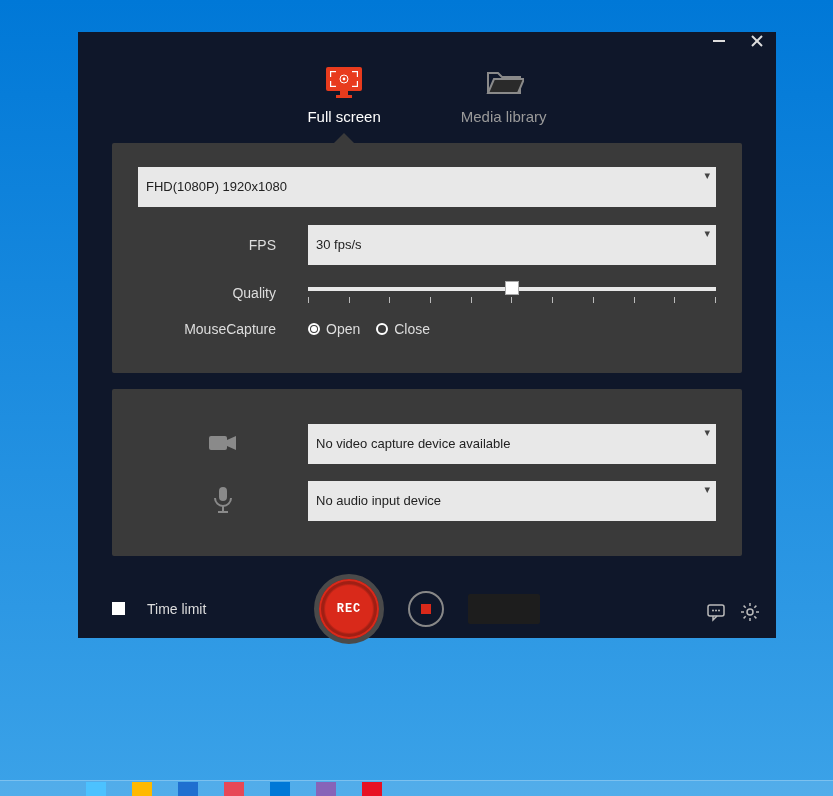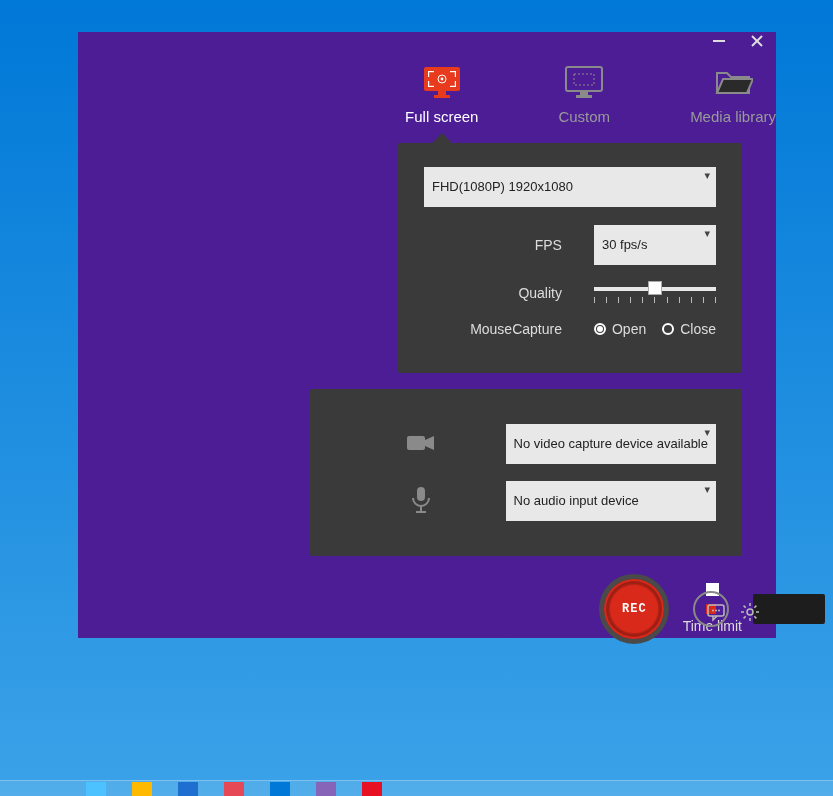--- a/index.html
+++ b/index.html
@@ -10,24 +10,23 @@
     background: linear-gradient(180deg, #0078d7 0%, #3ba2e8 100%);
     position: relative;
     overflow: hidden;
   }
   .app-window {
     position: absolute;
     top: 32px;
     left: 78px;
     width: 698px;
     height: 606px;
-    background: #4c1d95;
+    background: #0f172a;
     display: flex;
     flex-direction: column;
-    align-items: flex-end;
   }
   .titlebar {
     height: 28px;
     display: flex;
     justify-content: flex-end;
     align-items: center;
     padding-right: 12px;
     gap: 24px;
   }
   .titlebar .win-btn {
@@ -183,21 +182,20 @@
     position: relative;
     height: 84px;
   }
   .time-limit {
     display: flex;
     align-items: center;
     gap: 22px;
     color: #ddd;
     font-size: 14px;
     cursor: pointer;
-    flex-direction: column;
   }
   .time-limit .cb {
     width: 13px; height: 13px;
     background: #fff;
   }
   .controls {
     position: absolute;
     left: 50%;
     transform: translateX(-50%);
     display: flex;
@@ -291,31 +289,20 @@
           <rect x="32.8" y="6" width="1.2" height="6" fill="#fff"></rect>
           <rect x="6" y="20.8" width="6" height="1.2" fill="#fff"></rect>
           <rect x="6" y="16" width="1.2" height="6" fill="#fff"></rect>
           <rect x="28" y="20.8" width="6" height="1.2" fill="#fff"></rect>
           <rect x="32.8" y="16" width="1.2" height="6" fill="#fff"></rect>
           <rect x="16" y="26" width="8" height="4" fill="#e83b1d"></rect>
           <rect x="12" y="30" width="16" height="3" fill="#e83b1d"></rect>
         </svg>
       </span>
       <span>Full screen</span>
-    </div>
-    <div class="tab">
-      <span class="mode-icon">
-        <svg width="40" height="34" viewBox="0 0 40 34">
-          <rect x="2" y="2" width="36" height="24" rx="2" fill="none" stroke="#8a8a8a" stroke-width="2"></rect>
-          <rect x="10" y="9" width="20" height="11" fill="none" stroke="#8a8a8a" stroke-dasharray="2 2"></rect>
-          <rect x="16" y="26" width="8" height="4" fill="#8a8a8a"></rect>
-          <rect x="12" y="30" width="16" height="3" fill="#8a8a8a"></rect>
-        </svg>
-      </span>
-      <span>Custom</span>
     </div>
     <div class="tab">
       <span class="mode-icon">
         <svg width="40" height="34" viewBox="0 0 40 34">
           <path d="M4 8 L14 8 L18 12 L36 12 L36 28 L4 28 Z" fill="none" stroke="#8a8a8a" stroke-width="2"></path>
           <path d="M4 28 L10 14 L40 14 L34 28 Z" fill="#2a2a2a" stroke="#8a8a8a" stroke-width="2"></path>
         </svg>
       </span>
       <span>Media library</span>
     </div>

